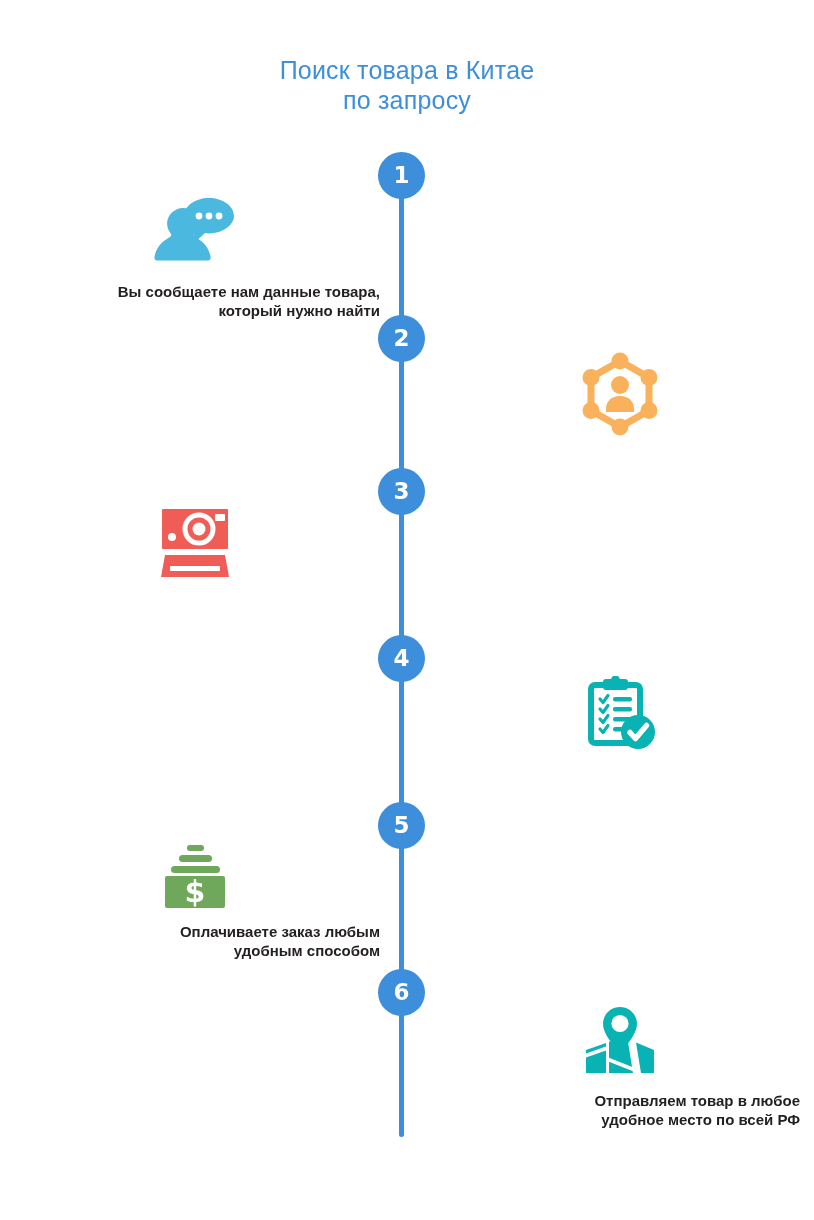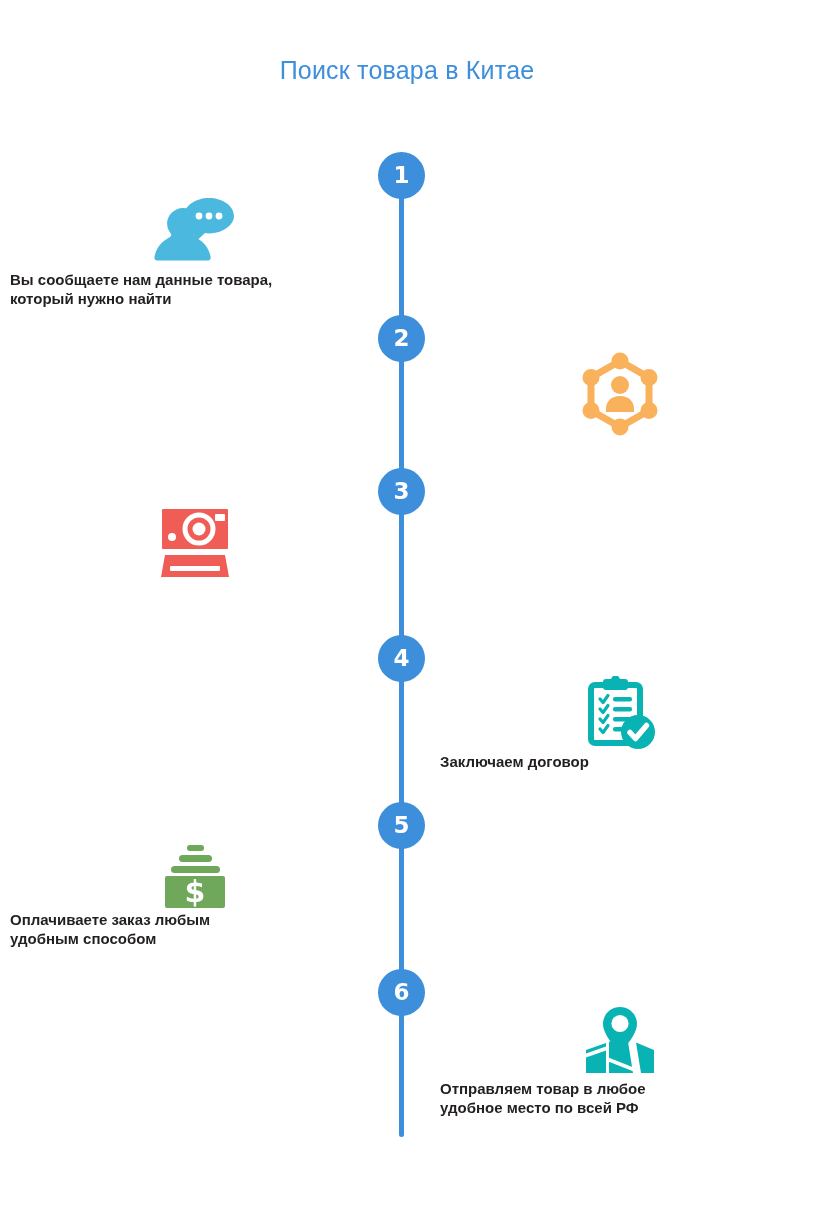--- a/index.html
+++ b/index.html
@@ -72,42 +72,44 @@
     position: absolute;
   }
   .step-left  { left: 10px;  width: 370px; text-align: center; }
   .step-right { left: 440px; width: 360px; text-align: center; }
 
   .step-icon {
     display: block;
     margin: 0 auto;
   }
   .step-caption {
+    margin-top: 12px;
     font-size: 15px;
     line-height: 19px;
     font-weight: bold;
     color: #231f20;
     white-space: pre-line;
-    text-align: left;
+    text-align: right;
   }
 
   .s1 { top: 190px; }
   .s2 { top: 352px; }
   .s3 { top: 507px; }
   .s4 { top: 676px; }
   .s5 { top: 842px; }
   .s6 { top: 1005px; }
 </style>
 </head>
 <body>
 
 <div class="infographic">
 
   <div class="title">
     <span class="title-line">Поиск товара в Китае</span>
+    <span class="title-line">по запросу</span>
   </div>
 
   <div class="timeline-line"></div>
 
   <div class="step-node node-1">1</div>
   <div class="step-node node-2">2</div>
   <div class="step-node node-3">3</div>
   <div class="step-node node-4">4</div>
   <div class="step-node node-5">5</div>
   <div class="step-node node-6">6</div>
@@ -163,21 +165,20 @@
       </g>
       <g fill="none" stroke="#09b3b3" stroke-width="3.2" stroke-linecap="round" stroke-linejoin="round">
         <polyline points="18,23 21,26.5 26,19.5"></polyline>
         <polyline points="18,33 21,36.5 26,29.5"></polyline>
         <polyline points="18,43 21,46.5 26,39.5"></polyline>
         <polyline points="18,53 21,56.5 26,49.5"></polyline>
       </g>
       <circle fill="#09b3b3" cx="56" cy="56" r="17"></circle>
       <polyline fill="none" stroke="#ffffff" stroke-width="5.5" stroke-linecap="round" stroke-linejoin="round" points="48,56.5 53.5,62.5 64.5,49.5"></polyline>
     </svg>
-    <div class="step-caption">Заключаем договор</div>
   </div>
 
   <div class="step step-left s5">
     <svg class="step-icon" width="66" height="68" viewBox="0 0 66 68">
       <rect fill="#6fa85a" x="25" y="3" width="17" height="6" rx="3"></rect>
       <rect fill="#6fa85a" x="17" y="13" width="33" height="7" rx="3.5"></rect>
       <rect fill="#6fa85a" x="9" y="24" width="49" height="7" rx="3.5"></rect>
       <rect fill="#6fa85a" x="3" y="34" width="60" height="32" rx="2"></rect>
       <text x="33" y="60" text-anchor="middle" fill="#ffffff" font-family="DejaVu Sans, sans-serif" font-size="30" font-weight="bold">$</text>
     </svg>

